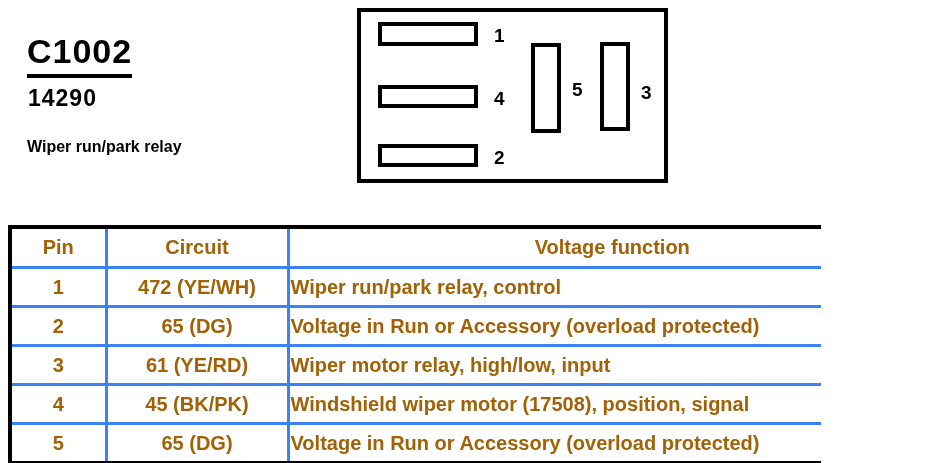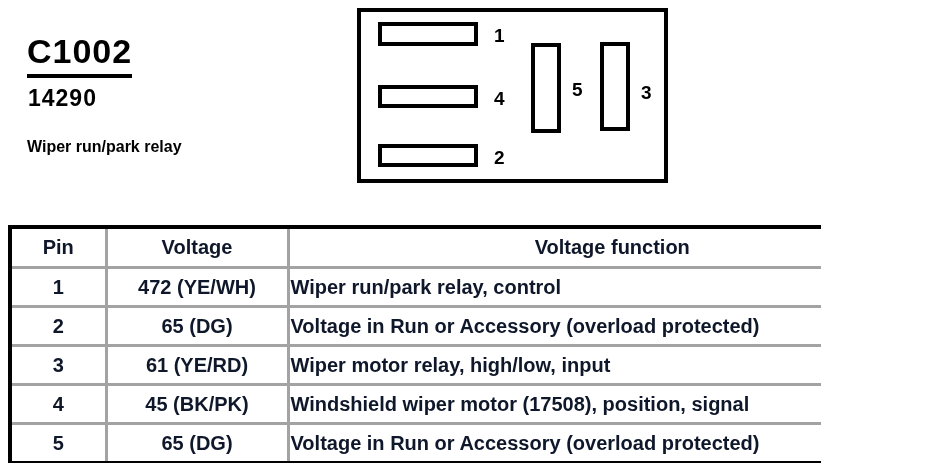--- a/index.html
+++ b/index.html
@@ -84,24 +84,24 @@
     position: absolute;
     left: 8px;
     top: 225px;
     width: 931px;
     border-collapse: collapse;
     table-layout: fixed;
     border: 4px solid #000;
     font-family: "Liberation Sans", sans-serif;
   }
   #pinout-table th, #pinout-table td {
-    border: 3px solid #a3a3a3;
+    border: 3px solid #3b82f6;
     font-size: 20px;
     font-weight: 700;
-    color: #0f172a;
+    color: #a16207;
     white-space: nowrap;
     overflow: hidden;
   }
   #pinout-table th { height: 35px; text-align: center; }
   #pinout-table td { height: 34px; }
   .col-pin     { width: 96px;  }
   .col-circuit { width: 182px; }
   td.cell-pin, td.cell-circuit { text-align: center; }
   td.cell-func { text-align: left; }
 </style>
@@ -129,21 +129,21 @@
 
   <table id="pinout-table">
     <colgroup>
       <col class="col-pin">
       <col class="col-circuit">
       <col class="col-func">
     </colgroup>
     <thead>
       <tr>
         <th>Pin</th>
-        <th>Voltage</th>
+        <th>Circuit</th>
         <th>Voltage function</th>
       </tr>
     </thead>
     <tbody id="pinout-table-body">
         <tr>
           <td class="cell-pin">1</td>
           <td class="cell-circuit">472 (YE/WH)</td>
           <td class="cell-func">Wiper run/park relay, control</td>
         </tr>
         <tr>

